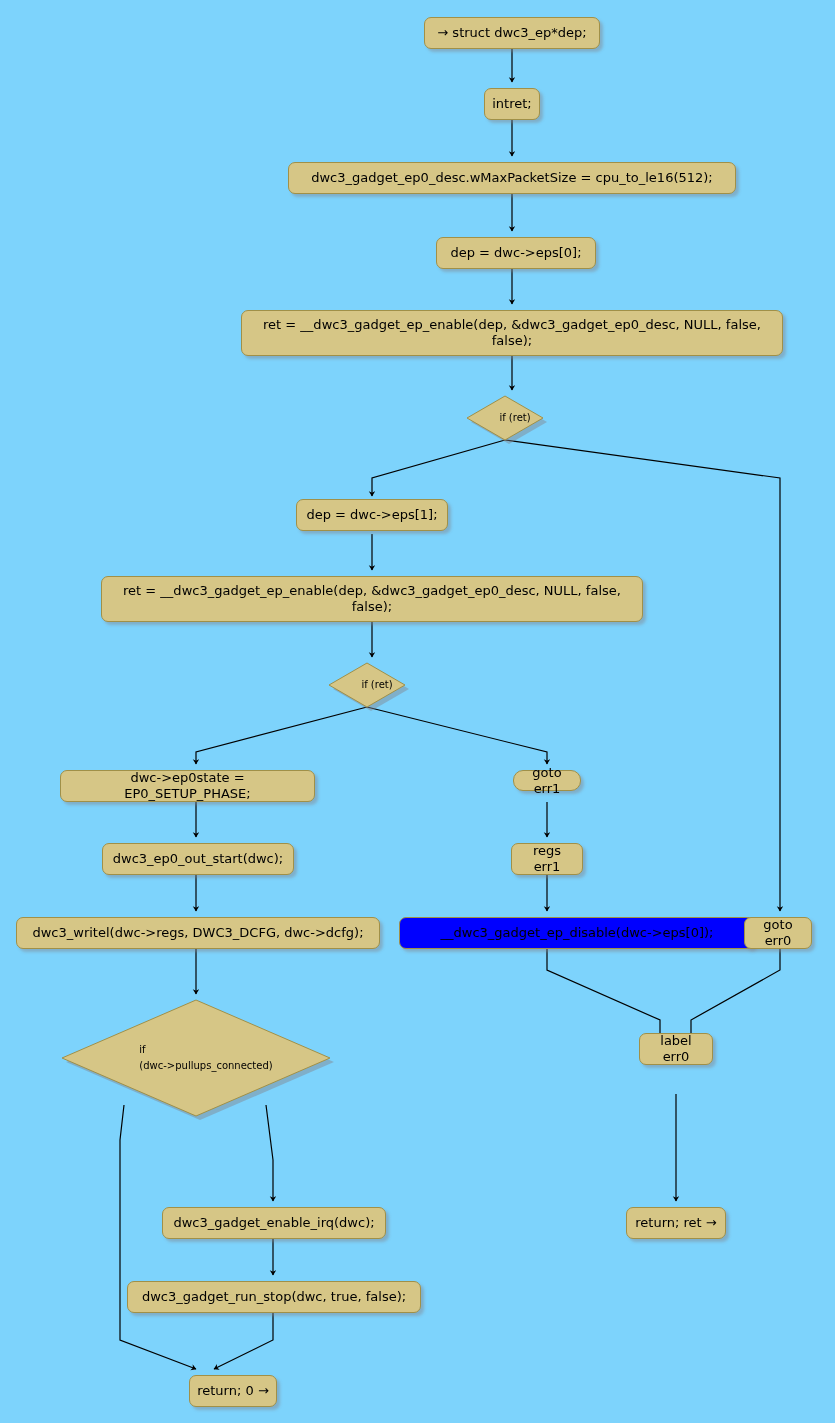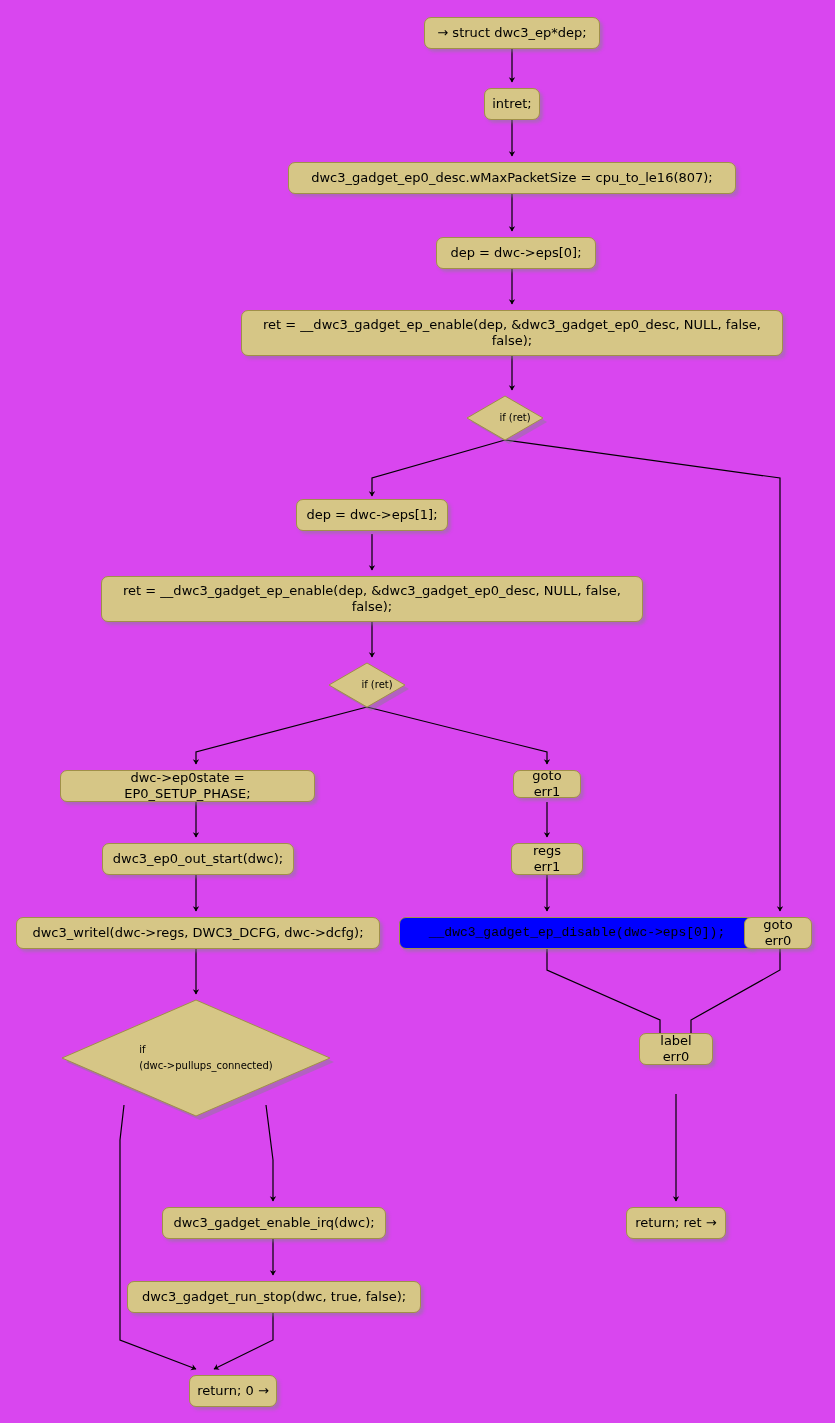--- a/index.html
+++ b/index.html
@@ -8,21 +8,21 @@
     padding: 0;
     background: #ffffff;
   }
   body {
     font-family: "DejaVu Sans", "Liberation Sans", sans-serif;
   }
   #chart-root {
     position: relative;
     width: 835px;
     height: 1423px;
-    background: #d946ef;
+    background: #7dd3fc;
     overflow: hidden;
   }
   #edge-layer {
     position: absolute;
     left: 0;
     top: 0;
     width: 835px;
     height: 1423px;
     pointer-events: none;
   }
@@ -107,21 +107,21 @@
         <polyline points="676,1094 676,1201" fill="none" stroke="#000000" stroke-width="1.2" marker-end="url(#arrowhead)"></polyline>
         <polyline points="124,1105 120,1140 120,1340 196,1369" fill="none" stroke="#000000" stroke-width="1.2" marker-end="url(#arrowhead)"></polyline>
         <polyline points="266,1105 273,1160 273,1201" fill="none" stroke="#000000" stroke-width="1.2" marker-end="url(#arrowhead)"></polyline>
         <polyline points="273,1239 273,1275" fill="none" stroke="#000000" stroke-width="1.2" marker-end="url(#arrowhead)"></polyline>
         <polyline points="273,1313 273,1340 214,1369" fill="none" stroke="#000000" stroke-width="1.2" marker-end="url(#arrowhead)"></polyline>
       </g>
   </svg>
   <div id="nodes-group">
       <div class="node" style="left: 424px; top: 17px; width: 176px; height: 32px;">→ struct dwc3_ep*dep;</div>
       <div class="node" style="left: 484px; top: 88px; width: 56px; height: 32px;">intret;</div>
-      <div class="node" style="left: 288px; top: 162px; width: 448px; height: 32px;">dwc3_gadget_ep0_desc.wMaxPacketSize = cpu_to_le16(807);</div>
+      <div class="node" style="left: 288px; top: 162px; width: 448px; height: 32px;">dwc3_gadget_ep0_desc.wMaxPacketSize = cpu_to_le16(512);</div>
       <div class="node" style="left: 436px; top: 237px; width: 160px; height: 32px;">dep = dwc-&gt;eps[0];</div>
       <div class="node" style="left: 241px; top: 310px; width: 542px; height: 46px;">ret = __dwc3_gadget_ep_enable(dep, &amp;dwc3_gadget_ep0_desc, NULL, false,
 false);</div>
       <div class="diamond-wrap" style="left: 467px; top: 396px; width: 76px; height: 44px;">
         <svg width="82" height="50">
           <polygon points="42,4 80,26 42,48 4,26" fill="rgba(130,130,140,0.45)"></polygon>
           <polygon points="38,0 76,22 38,44 0,22" fill="#D6C686" stroke="#A09048" stroke-width="1"></polygon>
         </svg>
         <div class="diamond-label">if (ret)</div>
       </div>
@@ -131,23 +131,23 @@
       <div class="diamond-wrap" style="left: 329px; top: 663px; width: 76px; height: 44px;">
         <svg width="82" height="50">
           <polygon points="42,4 80,26 42,48 4,26" fill="rgba(130,130,140,0.45)"></polygon>
           <polygon points="38,0 76,22 38,44 0,22" fill="#D6C686" stroke="#A09048" stroke-width="1"></polygon>
         </svg>
         <div class="diamond-label">if (ret)</div>
       </div>
       <div class="node" style="left: 60px; top: 770px; width: 255px; height: 32px;">dwc-&gt;ep0state = EP0_SETUP_PHASE;</div>
       <div class="node" style="left: 102px; top: 843px; width: 192px; height: 32px;">dwc3_ep0_out_start(dwc);</div>
       <div class="node" style="left: 16px; top: 917px; width: 364px; height: 32px;">dwc3_writel(dwc-&gt;regs, DWC3_DCFG, dwc-&gt;dcfg);</div>
-      <div class="node" style="left: 513px; top: 770px; width: 68px; height: 28px;">goto err1</div>
+      <div class="node" style="left: 513px; top: 770px; width: 68px; height: 21px; border-radius: 10px;">goto err1</div>
       <div class="node" style="left: 511px; top: 843px; width: 72px; height: 32px;">regs err1</div>
-      <div class="node highlight" style="left: 399px; top: 917px; width: 356px; height: 32px; font-family: Liberation Mono, monospace;">__dwc3_gadget_ep_disable(dwc-&gt;eps[0]);</div>
+      <div class="node highlight" style="left: 399px; top: 917px; width: 356px; height: 32px;">__dwc3_gadget_ep_disable(dwc-&gt;eps[0]);</div>
       <div class="node" style="left: 744px; top: 917px; width: 68px; height: 32px;">goto err0</div>
       <div class="node" style="left: 639px; top: 1033px; width: 74px; height: 32px;">label err0</div>
       <div class="node" style="left: 626px; top: 1207px; width: 100px; height: 32px;">return; ret →</div>
       <div class="diamond-wrap" style="left: 62px; top: 1000px; width: 268px; height: 116px;">
         <svg width="274" height="122">
           <polygon points="138,4 272,62 138,120 4,62" fill="rgba(130,130,140,0.45)"></polygon>
           <polygon points="134,0 268,58 134,116 0,58" fill="#D6C686" stroke="#A09048" stroke-width="1"></polygon>
         </svg>
         <div class="diamond-label">if
 (dwc-&gt;pullups_connected)</div>

